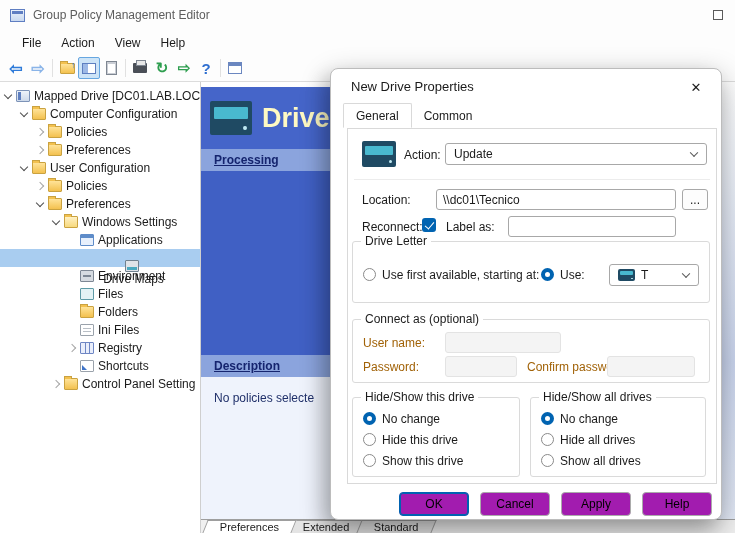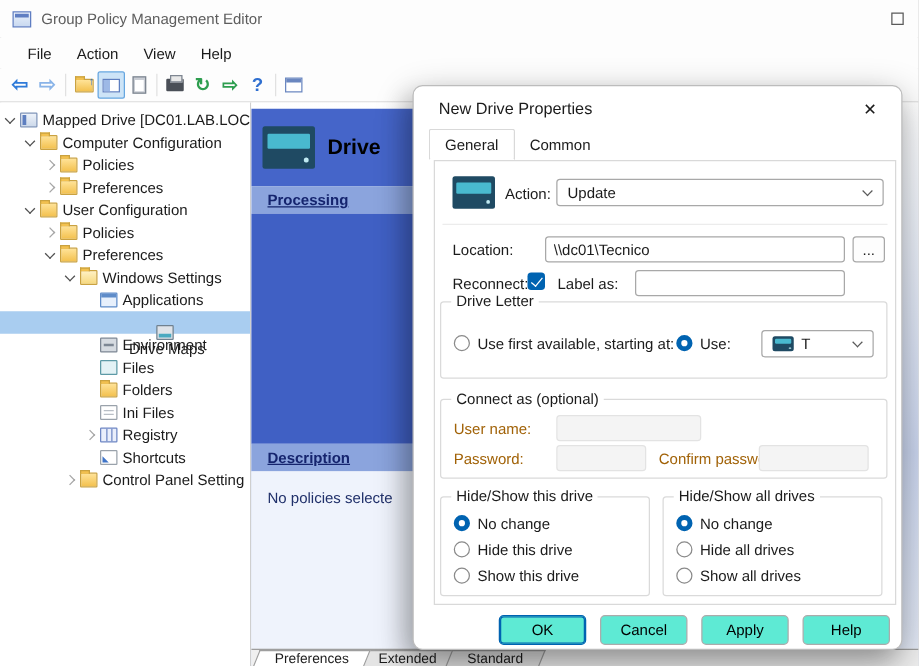--- a/index.html
+++ b/index.html
@@ -74,21 +74,21 @@
 
   
   .main-pane { flex:1; position:relative; overflow:hidden; background:linear-gradient(180deg,#ffffff 0%,#f0f4fb 18%,#ccd7f0 62%,#e6ecf8 100%); }
   .gpp-header { position:absolute; top:5px; left:0; width:265px; height:62px; background:#4565c9; display:flex; align-items:center; padding-left:9px; }
   .drive-art { background:#1f4a63; border-radius:2px; position:relative; flex:none; }
   .drive-art::before { content:''; position:absolute; left:10%; top:18%; width:80%; height:36%; background:#49b9cf; border-radius:1px; }
   .drive-art::after { content:''; position:absolute; right:12%; bottom:14%; width:10%; height:14%; background:#bfe9f2; border-radius:50%; }
   .drive-art.big { width:42px; height:34px; margin-right:10px; }
   .drive-art.mid { position:absolute; left:14px; top:12px; width:34px; height:26px; }
   .drive-art.mini { width:17px; height:12px; margin-right:6px; }
-  .gpp-title { font-size:17px; font-weight:bold; color:#000000; }
+  .gpp-title { font-size:27px; font-weight:bold; color:#fef9c3; }
   .gpp-strip { position:absolute; left:0; width:265px; height:22px; background:#8ba4dd; display:flex; align-items:center; padding-left:13px; }
   .gpp-strip.processing { top:67px; }
   .gpp-strip.description { top:273px; }
   .gpp-link { color:#15246e; font-weight:bold; text-decoration:underline; cursor:pointer; }
   .gpp-body { position:absolute; top:89px; left:0; width:265px; height:184px; background:#4060c4; }
   .gpp-empty { position:absolute; top:295px; left:0; width:265px; bottom:14px; background:#eff3fc; color:#20306a; padding:14px 0 0 13px; }
   .result-tabs { position:absolute; bottom:0; left:0; right:0; height:14px; background:#f0f0f0; border-top:1px solid #9e9e9e; display:flex; align-items:flex-end; padding-left:4px; }
   .rtab { height:13px; padding:0 14px; font-size:11px; display:flex; align-items:center; transform:skewX(-22deg); border:1px solid #9e9e9e; border-bottom:none; background:#e4e4e4; margin-right:-6px; }
   .rtab > span { transform:skewX(22deg); display:block; }
   .rtab.active { background:#fff; z-index:2; }
@@ -111,21 +111,21 @@
   .hsep { position:absolute; left:6px; right:6px; top:50px; border-top:1px solid #ececec; }
   .browse-btn { position:absolute; left:334px; top:60px; width:26px; height:21px; border:1px solid #a8a8a8; border-radius:3px; background:#fdfdfd; display:flex; align-items:center; justify-content:center; font-size:12px; }
   .cb { position:absolute; width:14px; height:14px; border-radius:3px; background:#0063b1; }
   .cb::after { content:''; position:absolute; left:4.5px; top:1.5px; width:4px; height:8px; border-right:1.5px solid #fff; border-bottom:1.5px solid #fff; transform:rotate(40deg); }
   .radio { position:absolute; width:13px; height:13px; border-radius:50%; background:#fff; }
   .radio.off { border:1px solid #8a8a8a; }
   .radio.on { border:4px solid #0063b1; }
   .grp { position:absolute; border:1px solid #dadada; border-radius:3px; background:#fff; }
   .grp-legend { position:absolute; top:-8px; left:8px; background:#fff; padding:0 4px; font-size:12px; }
   .dlg-buttons { position:absolute; left:68px; top:423px; display:flex; gap:11px; }
-  .btn { width:70px; height:24px; border:1px solid #ababab; border-radius:4px; background:#5eead4; font-size:12px; display:flex; align-items:center; justify-content:center; cursor:pointer; }
+  .btn { width:70px; height:24px; border:1px solid #ababab; border-radius:4px; background:#a21caf; font-size:12px; display:flex; align-items:center; justify-content:center; cursor:pointer; }
   .btn.default { border-color:#0063b1; box-shadow:inset 0 0 0 1px #0063b1; }
 </style>
 </head>
 <body>
 
 <div class="window">
 
   <div class="titlebar">
     <span class="app-icon"></span>
     <span class="win-title">Group Policy Management Editor</span>

